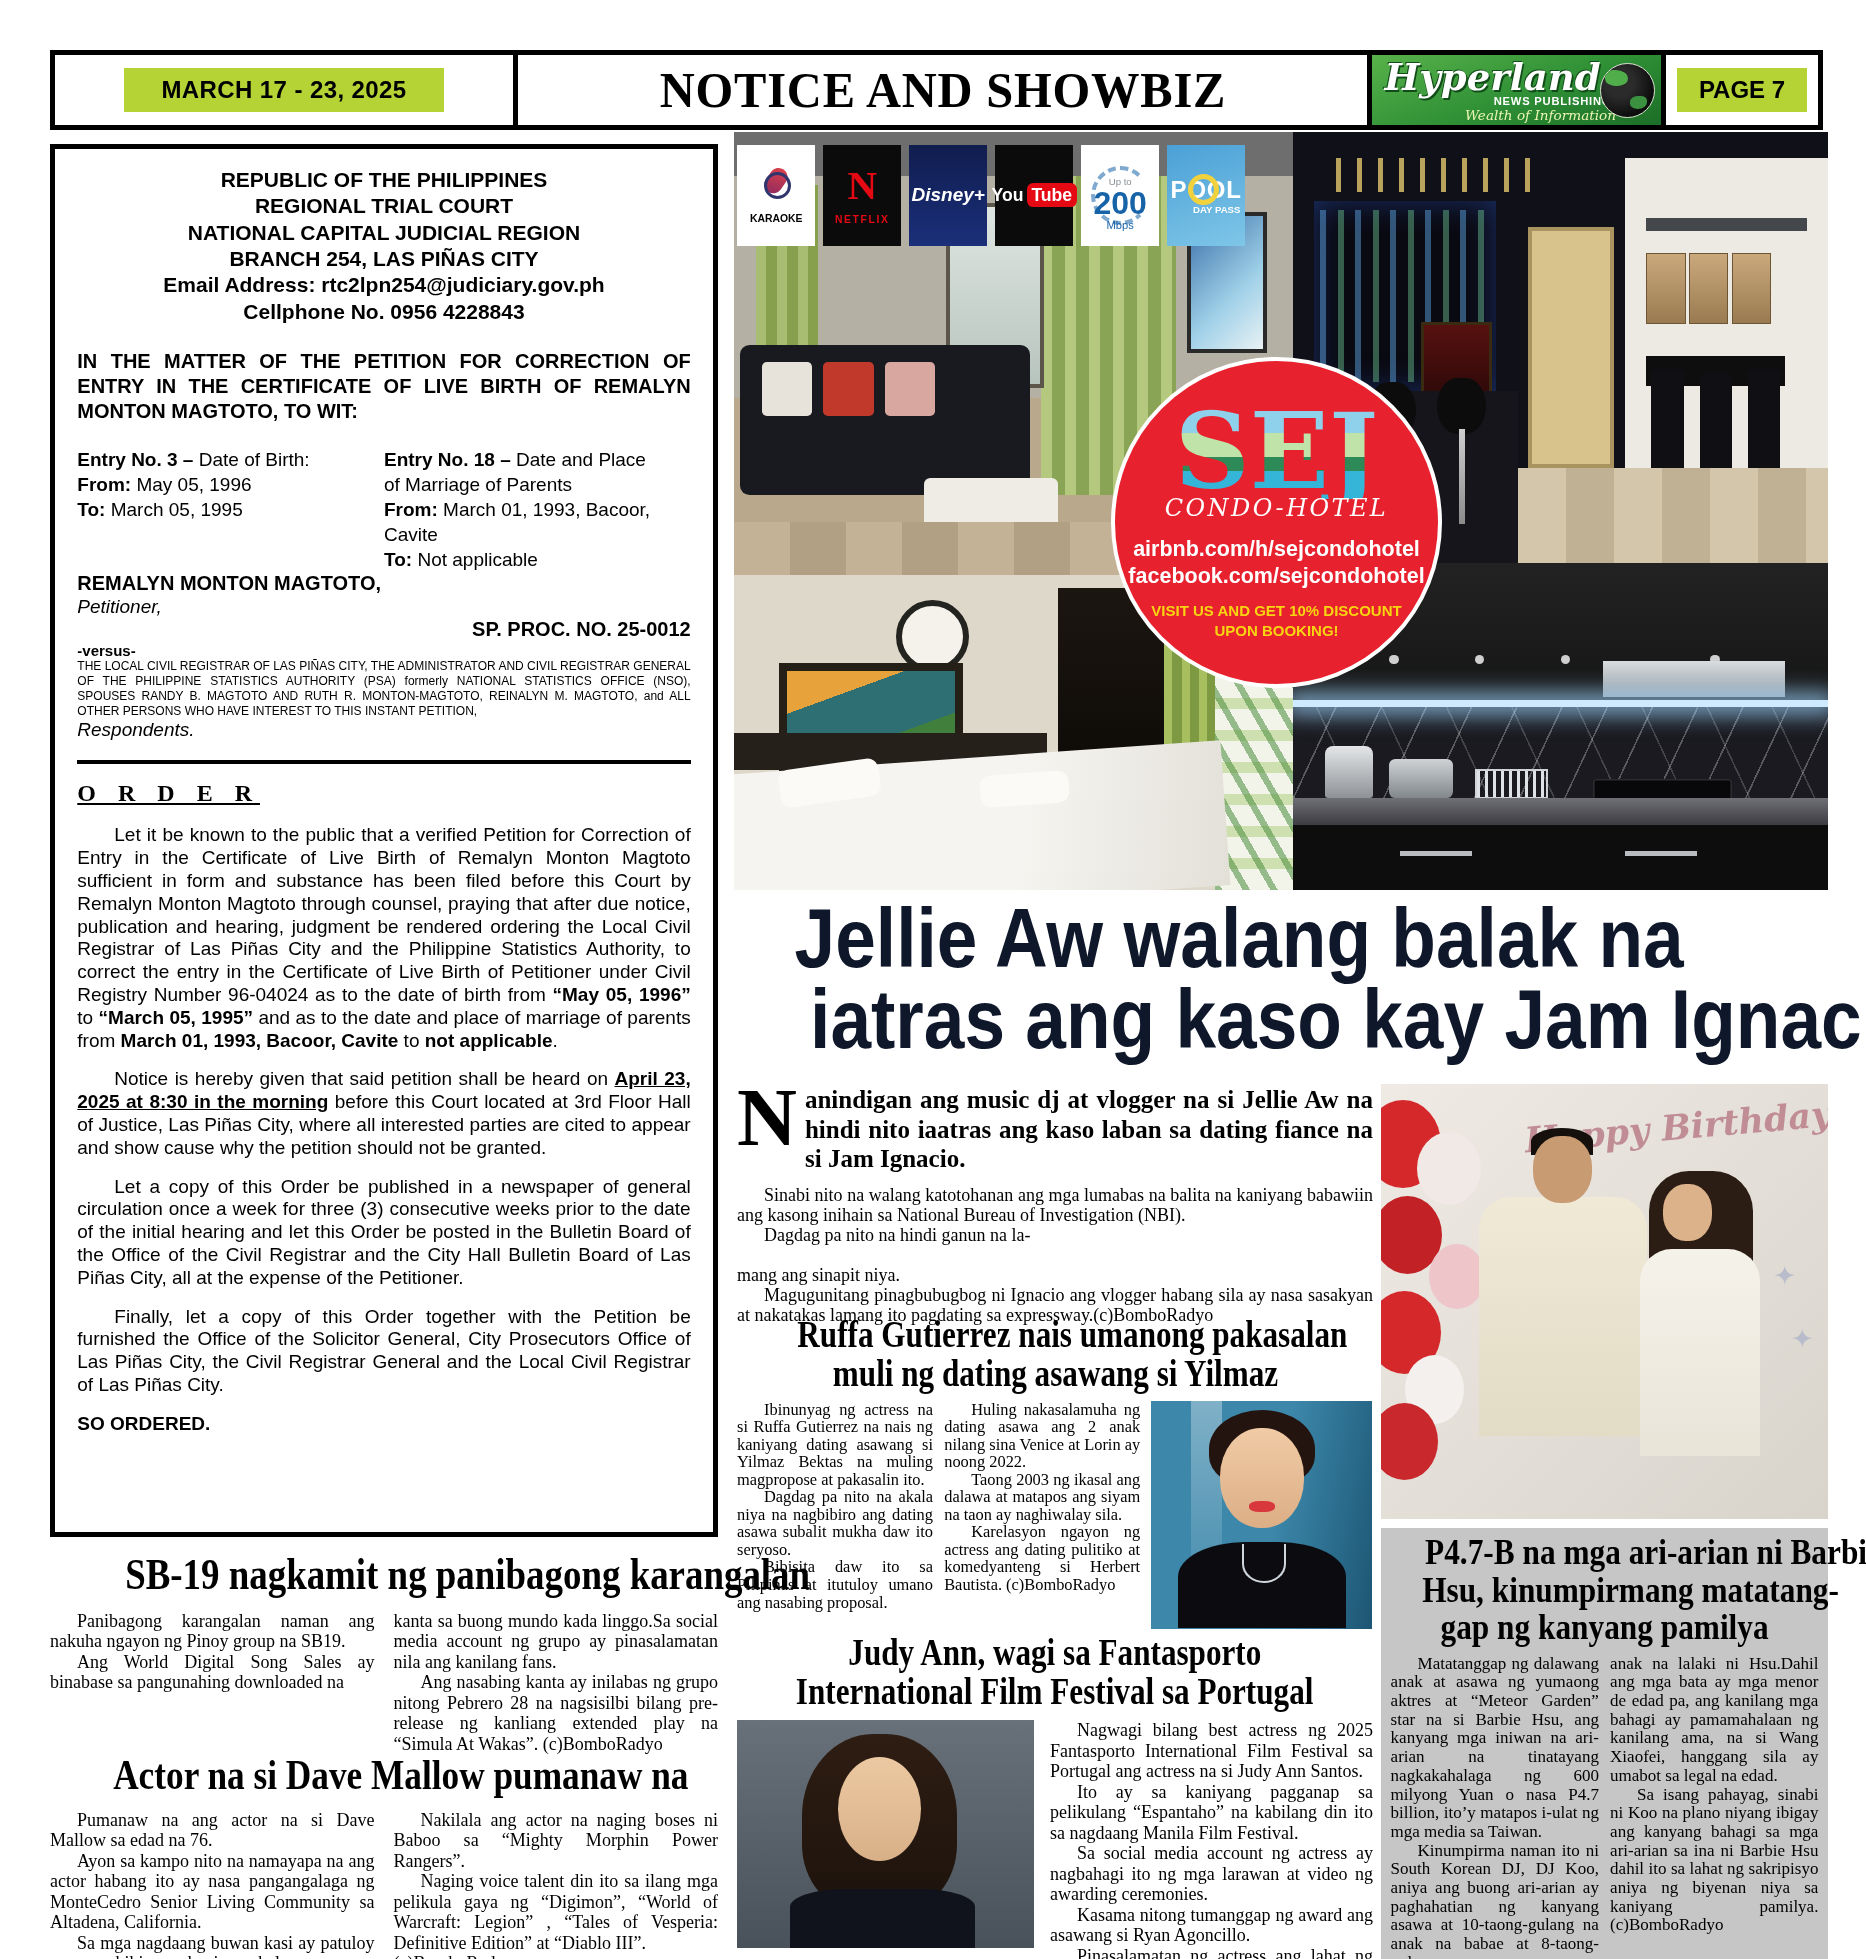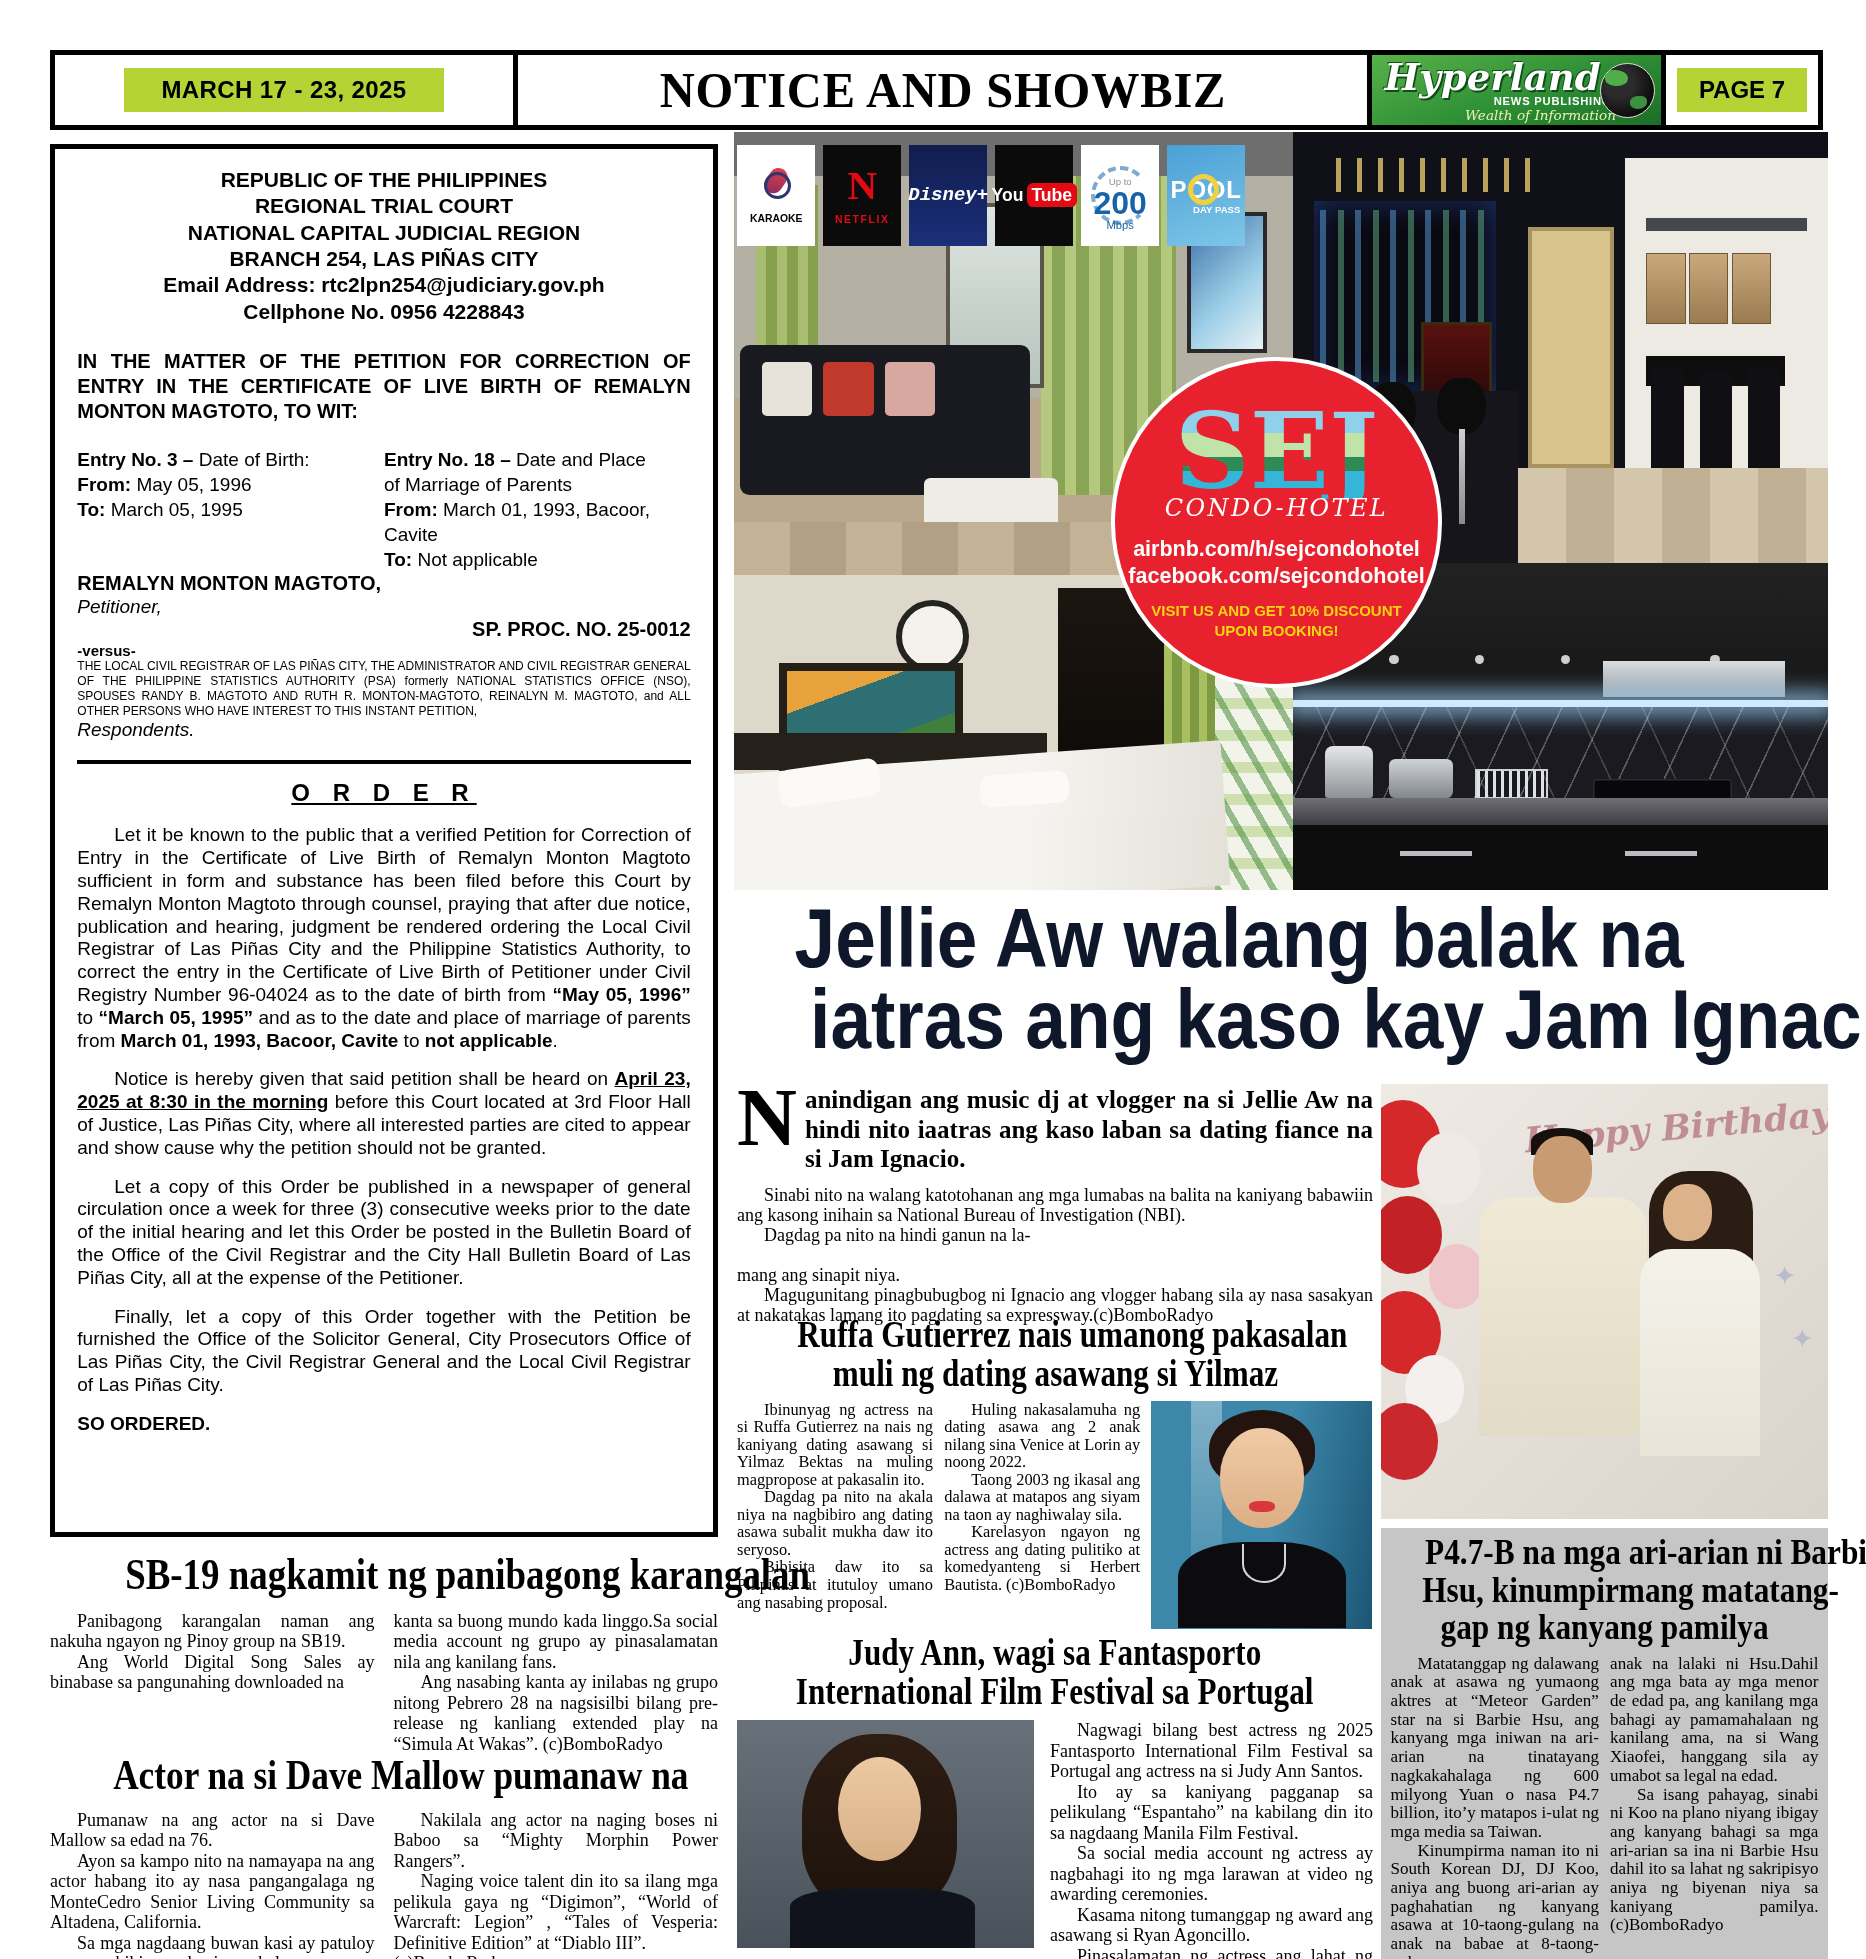--- a/index.html
+++ b/index.html
@@ -30,21 +30,21 @@
   .intro{font-weight:bold;text-align:justify;font-size:20px;line-height:1.25;}
   .entries{display:flex;margin-top:22.3px;font-size:19px;line-height:1.32;}
   .entries .ecol{width:50%;}
   .pet-name{font-weight:bold;font-size:20px;margin-top:24px;}
   .pet-role{font-style:italic;margin-left:51px;font-size:19px;}
   .case-no{text-align:right;font-weight:bold;font-size:20px;margin-top:3.2px;}
   .versus{font-weight:bold;margin-left:32px;margin-top:11.2px;font-size:15px;}
   .resp{font-weight:normal;text-align:justify;font-size:12px;line-height:1.24;margin-top:21px;}
   .resp-role{font-style:italic;margin-left:51px;font-size:19px;margin-top:1.6px;}
   .rule{border:none;border-top:4px solid #000;margin:19px 0 14.4px 0;}
-  .order-title{text-align:center;font-weight:bold;font-size:24px;letter-spacing:8px;text-decoration:underline;margin:4.8px 0 17.6px 0;}
+  .order-title{text-align:left;font-weight:bold;font-size:24px;letter-spacing:8px;text-decoration:underline;margin:4.8px 0 17.6px 0;font-family:Liberation Serif, serif;}
   .legal .body-p{text-align:justify;text-indent:37px;margin-bottom:16px;font-size:19px;line-height:1.2;}
   .so{font-weight:bold;margin:4.8px 0 16px 32px;}
 
   
   .cond{display:inline-block;transform:scaleX(.82);transform-origin:center;white-space:nowrap;}
   .blk-head{ text-align:center;font-weight:bold;line-height:1.02;}
   .serif-body{font-family:"Liberation Serif",serif;}
   .art p{margin:0;text-align:justify;text-indent:27px;}
   .art p.noind{text-indent:0;}
 
@@ -127,21 +127,21 @@
   .tile{width:78px;height:101px;display:flex;flex-direction:column;align-items:center;justify-content:center;box-sizing:border-box;}
   .t-white{background:#fff;}
   .t-black{background:#0b0b0b;}
   .tile .cap{font-size:10.4px;font-weight:bold;margin-top:4.8px;}
   .mic{width:24px;height:41px;position:relative;}
   .mic:before{content:"";position:absolute;left:3.2px;top:0;width:17.6px;height:27px;border-radius:9.6px;background:linear-gradient(160deg,#e0434b,#8e2a5e);transform:rotate(35deg);}
   .mic:after{content:"";position:absolute;left:0;top:4.8px;width:27px;height:27px;border:3.2px solid #30356e;border-radius:50%;box-sizing:border-box;}
   .nflx{color:#e50914;font-weight:bold;font-size:41px;line-height:1;font-family:"Liberation Serif",serif;}
   .nflx-cap{color:#e50914;font-size:10.4px;font-weight:bold;letter-spacing:1.6px;margin-top:8px;}
   .t-disney{background:linear-gradient(#101d4e,#1b2f7a);color:#fff;}
-  .disney-word{font-family:Liberation Mono, monospace;font-style:italic;font-weight:bold;font-size:19px;}
+  .disney-word{font-family:Liberation Sans, sans-serif;font-style:italic;font-weight:bold;font-size:19px;}
   .yt{display:flex;align-items:center;gap:3.2px;}
   .yt-you{color:#fff;font-weight:bold;font-size:17.6px;}
   .yt-tube{background:#e50914;color:#fff;font-weight:bold;font-size:17.6px;border-radius:6.4px;padding:1.6px 4.8px;}
   .spd-upto{color:#8a9096;font-size:9.6px;margin-top:16px;}
   .spd-num{color:#1763a8;font-weight:bold;font-size:32px;line-height:1;}
   .spd-unit{color:#1763a8;font-size:11.2px;}
   .spd-arc{width:51px;height:51px;border-radius:50%;border:4.8px dashed #1763a8;border-right-color:transparent;position:absolute;opacity:.55;}
   .t-speed{position:relative;}
   .t-pool{background:linear-gradient(160deg,#4aa0d6,#7fc6e8);color:#fff;position:relative;}
   .pool-word{font-weight:bold;font-size:24px;letter-spacing:0.8px;}

